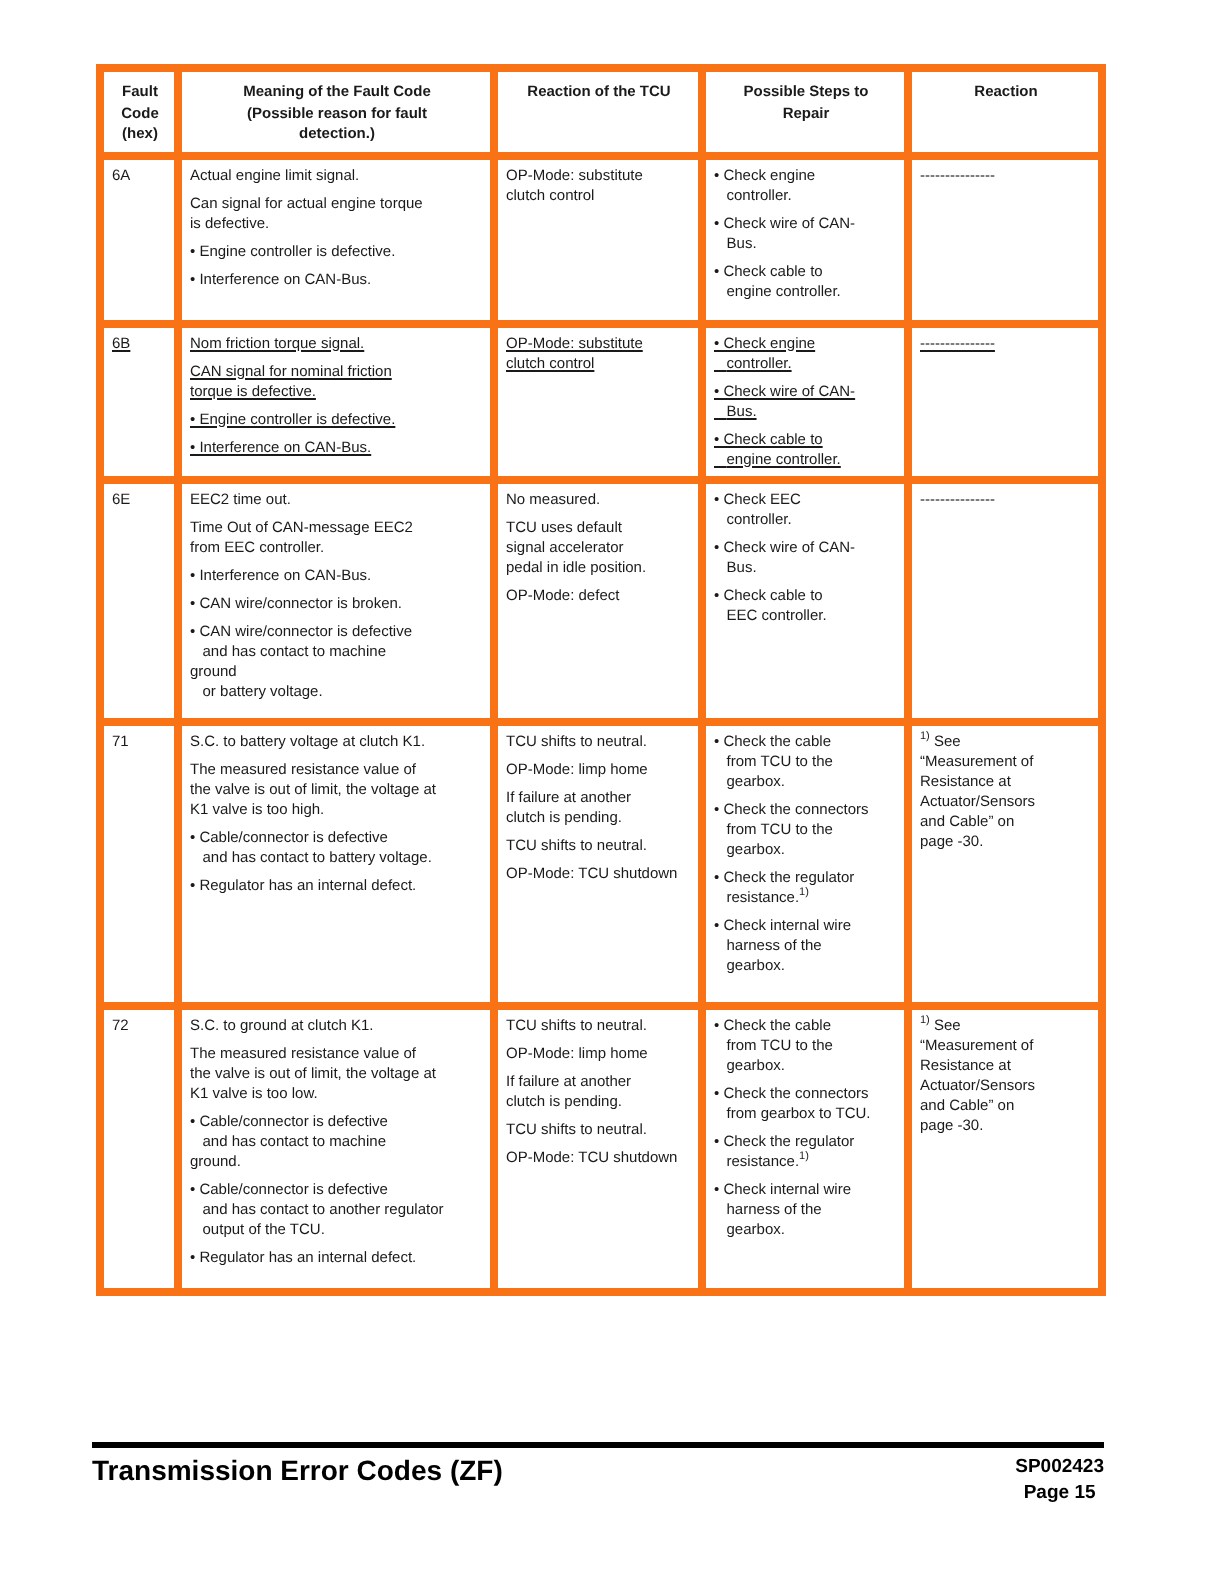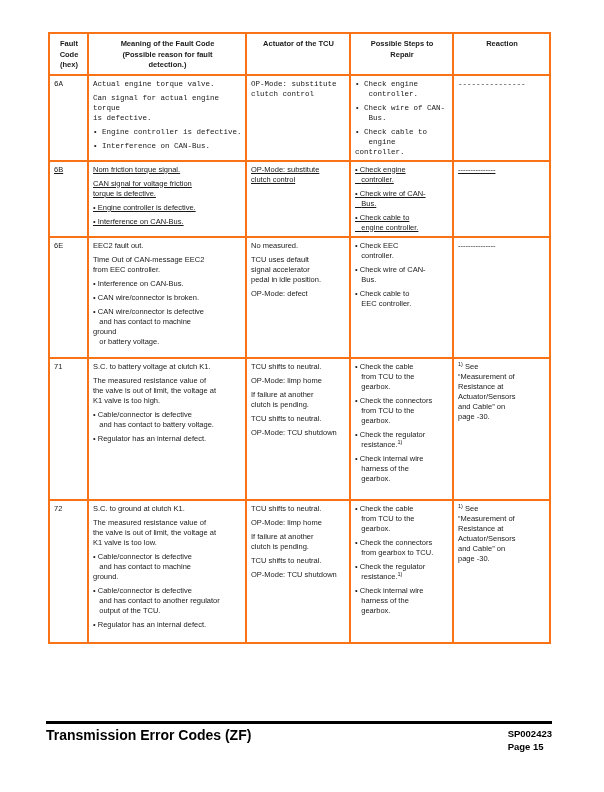--- a/index.html
+++ b/index.html
@@ -23,33 +23,33 @@
     position: absolute;
     left: 48px; top: 32px;
     width: 501px;
     border-collapse: collapse;
     table-layout: fixed;
     font-size: 7.5px;
     line-height: 10px;
     color: #1a1a1a;
   }
   .fault-table th, .fault-table td {
-    border: 2px solid #f97316;
+    border: 4px solid #f97316;
     vertical-align: top;
     padding: 3px 3px 3px 4px;
   }
   .fault-table th {
     font-weight: bold;
     text-align: center;
     white-space: pre-wrap;
     padding-top: 5px;
     line-height: 10.5px;
   }
   thead tr { height: 36px; }
-  tbody tr:nth-child(1) { height: 84px; font-family: Liberation Mono, monospace; }
+  tbody tr:nth-child(1) { height: 84px; }
   tbody tr:nth-child(2) { height: 76px; text-decoration: underline; }
   tbody tr:nth-child(3) { height: 121px; padding-left: 16px; }
   tbody tr:nth-child(4) { height: 142px; padding-left: 24px; }
   tbody tr:nth-child(5) { height: 143px; }
 
   .para {
     white-space: pre-wrap;
     margin: 0 0 4px 0;
   }
   .para:last-child { margin-bottom: 0; }
@@ -69,21 +69,21 @@
   .footer-left {
     position: absolute;
     left: 46px; top: 727px;
     font-size: 14px;
     font-weight: bold;
     color: #000000;
   }
   .footer-right {
     position: absolute;
     right: 52px; top: 727px;
-    text-align: left;
+    text-align: center;
     font-size: 9.5px;
     font-weight: bold;
     color: #000000;
     line-height: 13px;
   }
 </style>
 </head>
 <body>
 
 <div class="page">
@@ -97,33 +97,33 @@
       <col style="width:97px">
     </colgroup>
     <thead>
       <tr>
         <th>Fault
 Code
 (hex)</th>
         <th>Meaning of the Fault Code
 (Possible reason for fault
 detection.)</th>
-        <th>Actuator of the TCU</th>
+        <th>Reaction of the TCU</th>
         <th>Possible Steps to
 Repair</th>
         <th>Reaction</th>
       </tr>
     </thead>
     <tbody>
         <tr>
           <td>
             <div class="para">6A</div>
           </td>
           <td>
-            <div class="para">Actual engine torque valve.</div>
+            <div class="para">Actual engine limit signal.</div>
             <div class="para">Can signal for actual engine torque
 is defective.</div>
             <div class="para">• Engine controller is defective.</div>
             <div class="para">• Interference on CAN-Bus.</div>
           </td>
           <td>
             <div class="para">OP-Mode: substitute
 clutch control</div>
           </td>
           <td>
@@ -137,21 +137,21 @@
           <td>
             <div class="para">---------------</div>
           </td>
         </tr>
         <tr>
           <td>
             <div class="para">6B</div>
           </td>
           <td>
             <div class="para">Nom friction torque signal.</div>
-            <div class="para">CAN signal for voltage friction
+            <div class="para">CAN signal for nominal friction
 torque is defective.</div>
             <div class="para">• Engine controller is defective.</div>
             <div class="para">• Interference on CAN-Bus.</div>
           </td>
           <td>
             <div class="para">OP-Mode: substitute
 clutch control</div>
           </td>
           <td>
             <div class="para">• Check engine
@@ -163,21 +163,21 @@
           </td>
           <td>
             <div class="para">---------------</div>
           </td>
         </tr>
         <tr>
           <td>
             <div class="para">6E</div>
           </td>
           <td>
-            <div class="para">EEC2 fault out.</div>
+            <div class="para">EEC2 time out.</div>
             <div class="para">Time Out of CAN-message EEC2
 from EEC controller.</div>
             <div class="para">• Interference on CAN-Bus.</div>
             <div class="para">• CAN wire/connector is broken.</div>
             <div class="para">• CAN wire/connector is defective
    and has contact to machine
 ground
    or battery voltage.</div>
           </td>
           <td>

